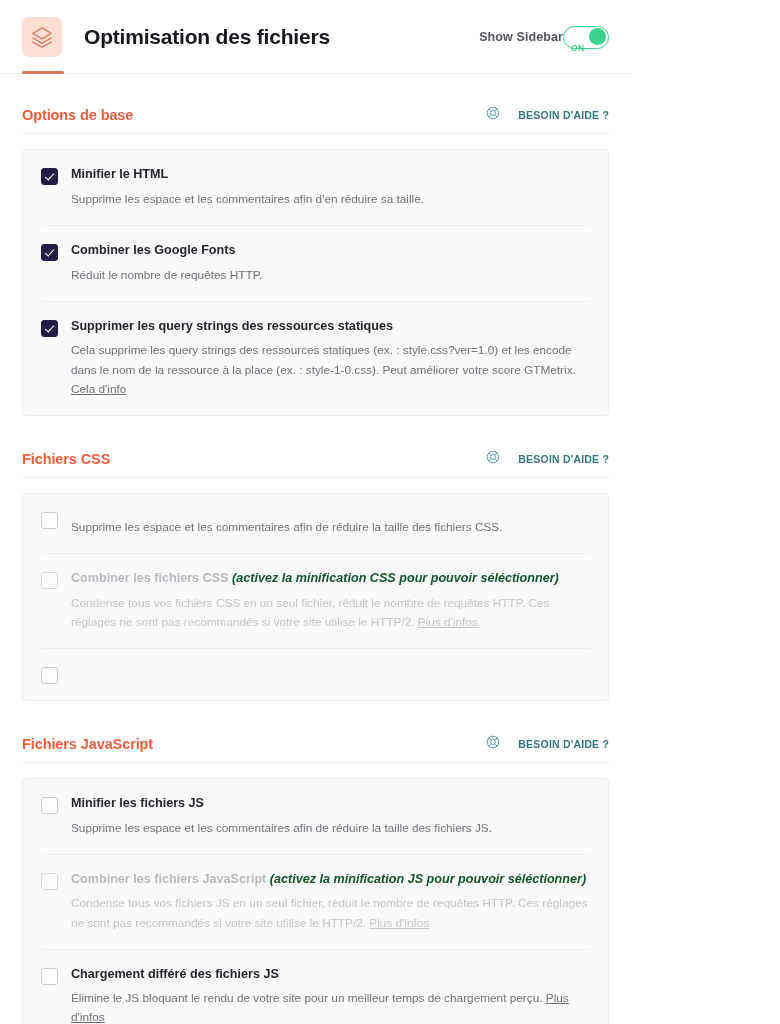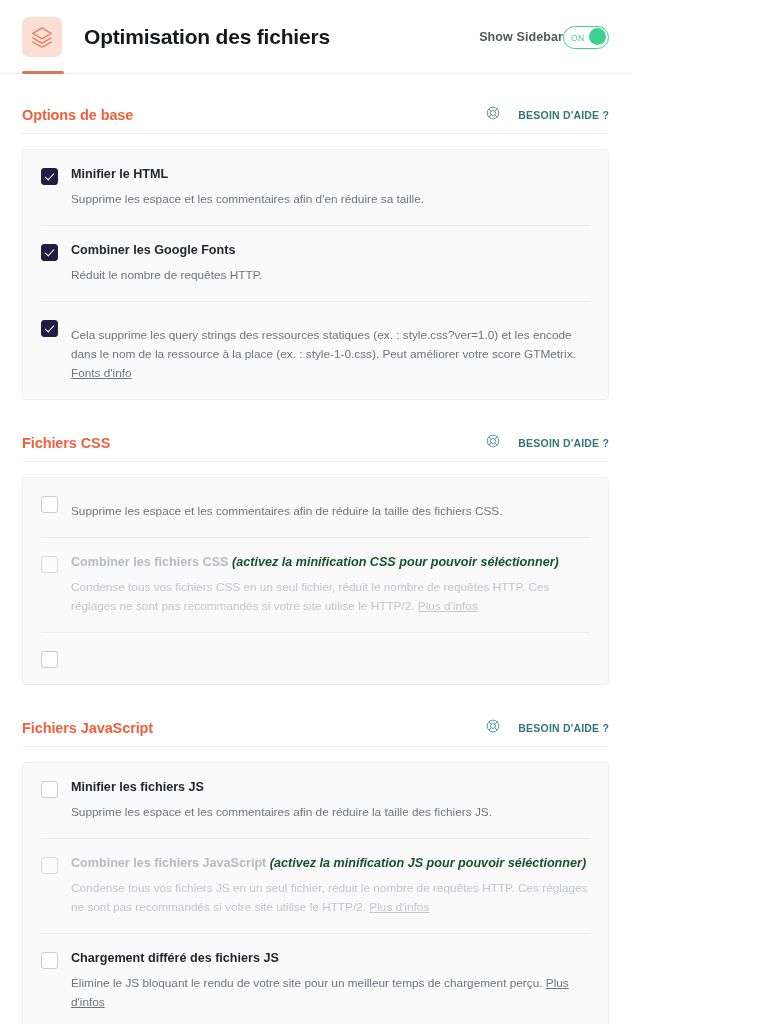--- a/index.html
+++ b/index.html
@@ -58,24 +58,24 @@
     padding: 2px;
     position: relative;
   }
   .toggle .knob {
     width: 17px; height: 17px; border-radius: 50%;
     background: #3fcf8e;
     position: absolute; right: 2px; top: 1.5px;
   }
   .toggle .on-text {
     font-size: 8.5px;
-    font-weight: normal;
+    font-weight: bold;
     color: #3fcf8e;
     position: absolute;
-    left: 7px; top: 6px;
+    left: 7px; top: 16px;
     letter-spacing: 0.3px;
   }
   .header-rule {
     position: absolute;
     left: 0; right: 0; bottom: 0;
     height: 1px;
     background: #eceef1;
   }
   .header-rule .active-tab {
     position: absolute;
@@ -250,21 +250,22 @@
           <span class="cb checked"></span>
           <div class="option-body">
             <div class="option-label"><span>Combiner les Google Fonts</span></div>
             <div class="option-desc"><span>Réduit le nombre de requêtes HTTP.</span></div>
           </div>
         </div>
 
         <div class="option-row">
           <span class="cb checked"></span>
           <div class="option-body">
-            <div class="option-desc"><span>Cela supprime les query strings des ressources statiques (ex. : style.css?ver=1.0) et les encode dans le nom de la ressource à la place (ex. : style-1-0.css). Peut améliorer votre score GTMetrix. </span><span class="more">Fonts d'info</span></div>
+            <div class="option-label"><span>Supprimer les query strings des ressources statiques</span></div>
+            <div class="option-desc"><span>Cela supprime les query strings des ressources statiques (ex. : style.css?ver=1.0) et les encode dans le nom de la ressource à la place (ex. : style-1-0.css). Peut améliorer votre score GTMetrix. </span><span class="more">Cela d'info</span></div>
           </div>
         </div>
 
       </div>
     </div>
 
     <div class="section">
       <div class="section-head">
         <div class="section-title">Fichiers CSS</div>
         <a class="help-link">

